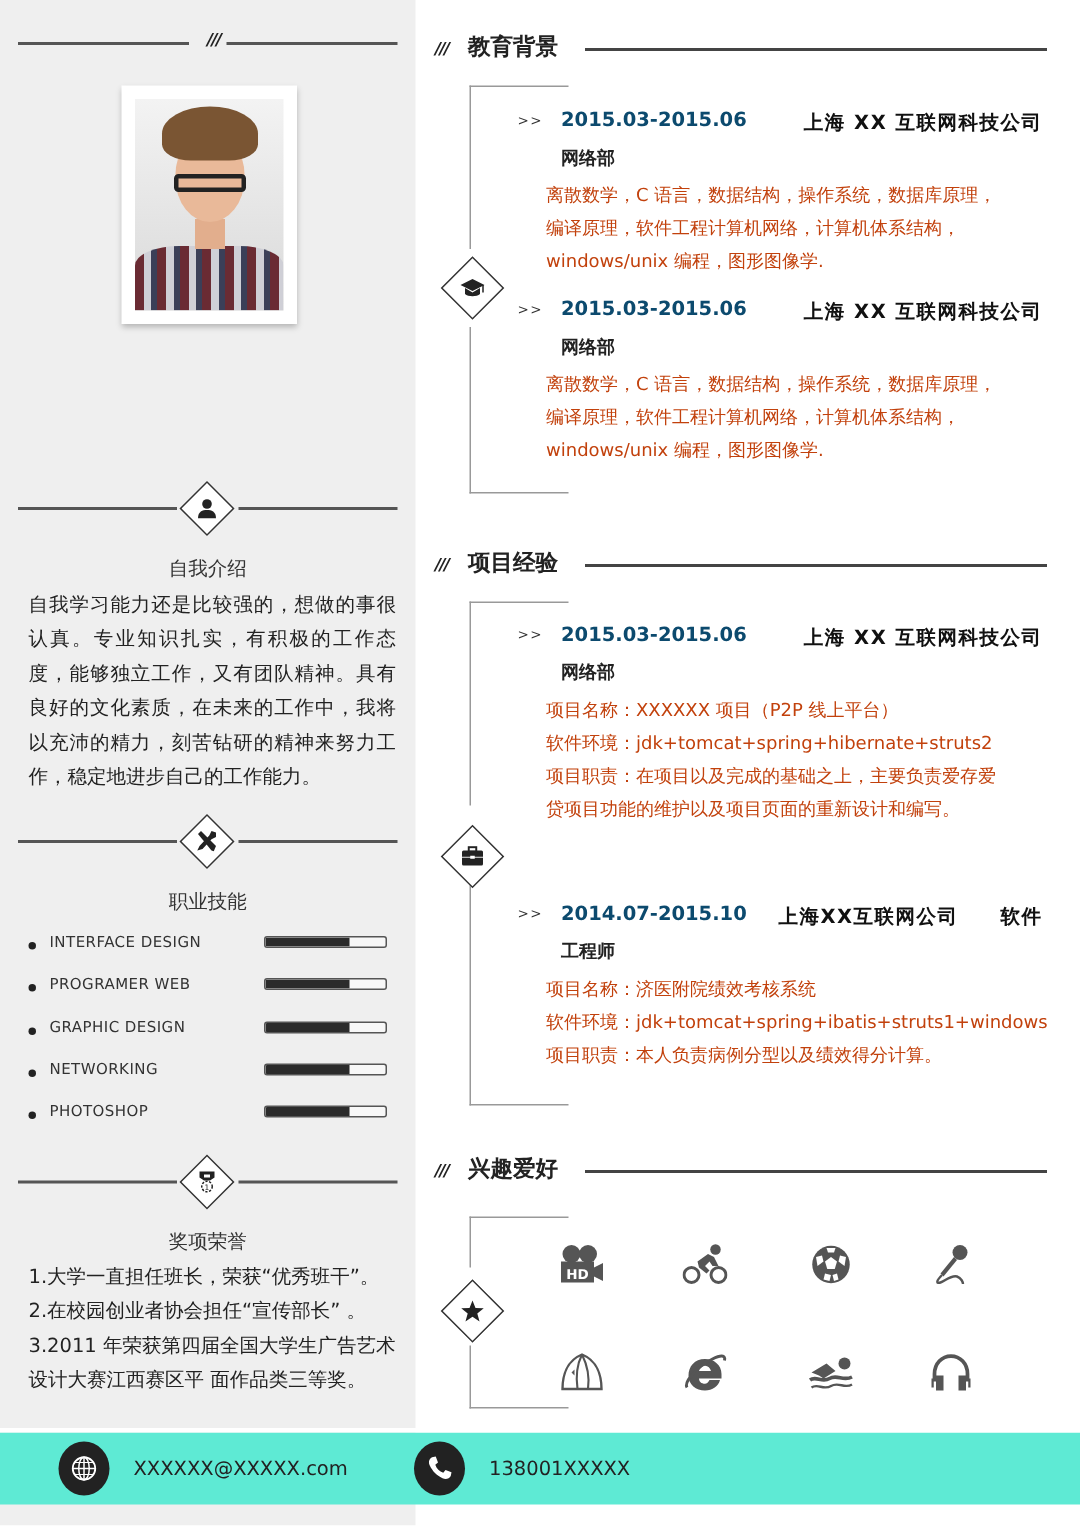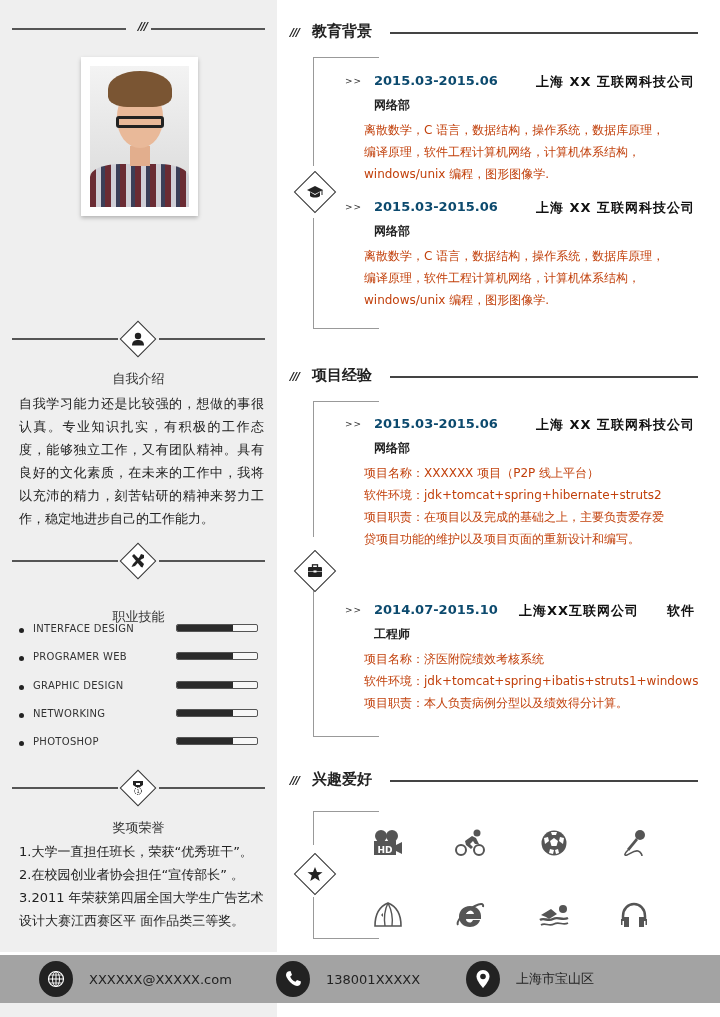--- a/index.html
+++ b/index.html
@@ -66,21 +66,21 @@
   .entry .date { position: absolute; left: 29px; top: 0; font-size: 13px; font-weight: bold; color: #0c4a6e; }
   .entry .org { position: absolute; right: 0; top: 0; font-size: 13px; font-weight: bold; color: #111; letter-spacing: 1px; }
   .entry .dept { position: absolute; left: 29px; top: 24px; font-size: 12px; font-weight: bold; color: #222; }
   .entry .desc { position: absolute; left: 19px; top: 46px; width: 322px; font-size: 12px; line-height: 22px; color: #c2410c; }
   .entry .desc .row { white-space: nowrap; }
 
   .hobbies { position: absolute; left: 370px; top: 825px; width: 310px; }
   .hobby { position: absolute; width: 36px; height: 36px; display: flex; align-items: center; justify-content: center; }
 
   
-  .footer { position: absolute; left: 0; top: 955px; width: 720px; height: 48px; background: #a3a3a3; }
+  .footer { position: absolute; left: 0; top: 955px; width: 720px; height: 48px; background: #5eead4; }
   .footer .sep-top { position: absolute; left: 0; top: -3px; width: 720px; height: 3px; background: #fff; }
   .contact { position: absolute; top: 6px; height: 36px; display: flex; align-items: center; }
   .contact .circ { width: 34px; height: 36px; border-radius: 50%; background: #222; display: flex; align-items: center; justify-content: center; }
   .contact .txt { margin-left: 16px; font-size: 13px; color: #222; }
 </style>
 </head>
 <body>
 
 <div class="left">
   <div class="left-top-rule">
@@ -120,21 +120,21 @@
     <div class="diamond">
       <div class="diamond-icon">
         <svg width="16" height="16" viewBox="0 0 16 16">
             <path d="M2 3 L4 1 L14 11 L12.5 14.5 L11 14 Z" fill="#222"></path>
             <path d="M14 2 L11 1 L9.5 4 L3 11 L1.5 14 L5 13 L11 6.5 L14 5 Z" fill="#222"></path>
           </svg>
       </div>
     </div>
     <div class="ln r"></div>
   </div>
-  <div class="sec-label" style="top:608px;">职业技能</div>
+  <div class="sec-label" style="top:592px;">职业技能</div>
   <div class="skills">
     <div class="skill">
       <span class="dot"></span>
         <span class="lbl">INTERFACE DESIGN</span>
       <div class="bar">
           <div class="fill" style="width:70%"></div>
         </div>
     </div>
     <div class="skill">
       <span class="dot"></span>
@@ -369,22 +369,13 @@
     <span class="txt">XXXXXX@XXXXX.com</span>
   </div>
   <div class="contact" style="left:276px;">
     <div class="circ">
       <svg width="18" height="18" viewBox="0 0 18 18">
           <path d="M4 1.5 L6.5 1 L8 5 L6.2 6.5 C7 9 9 11 11.5 11.8 L13 10 L17 11.5 L16.5 14 C15.5 16 13 16.5 11 15.5 C7 13.5 4.5 11 2.5 7 C1.5 5 2 2.5 4 1.5 Z" fill="#fff"></path>
         </svg>
     </div>
     <span class="txt">138001XXXXX</span>
   </div>
-  <div class="contact" style="left:466px;">
-    <div class="circ">
-      <svg width="16" height="20" viewBox="0 0 16 20">
-          <path d="M8 1 C4 1 1.5 4 1.5 7.5 C1.5 12 8 19 8 19 C8 19 14.5 12 14.5 7.5 C14.5 4 12 1 8 1 Z" fill="#fff"></path>
-          <circle cx="8" cy="7.5" r="2.8" fill="#222"></circle>
-        </svg>
-    </div>
-    <span class="txt">上海市宝山区</span>
-  </div>
 </div>
 
 </body></html>

